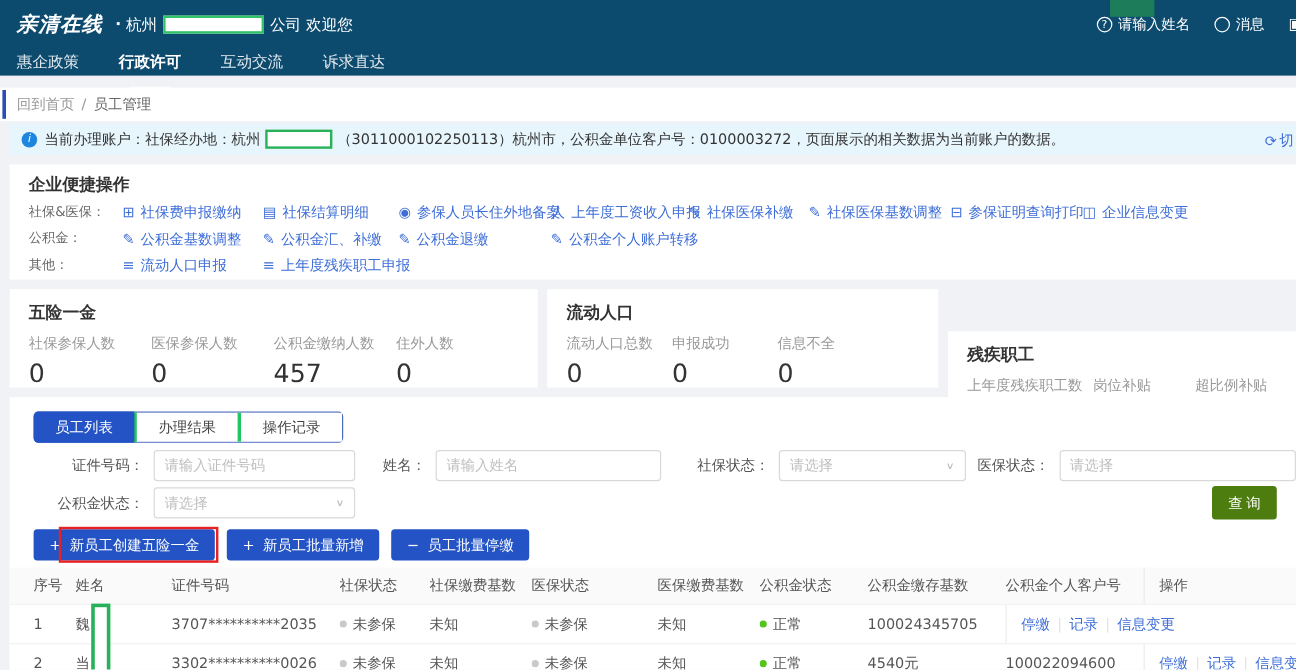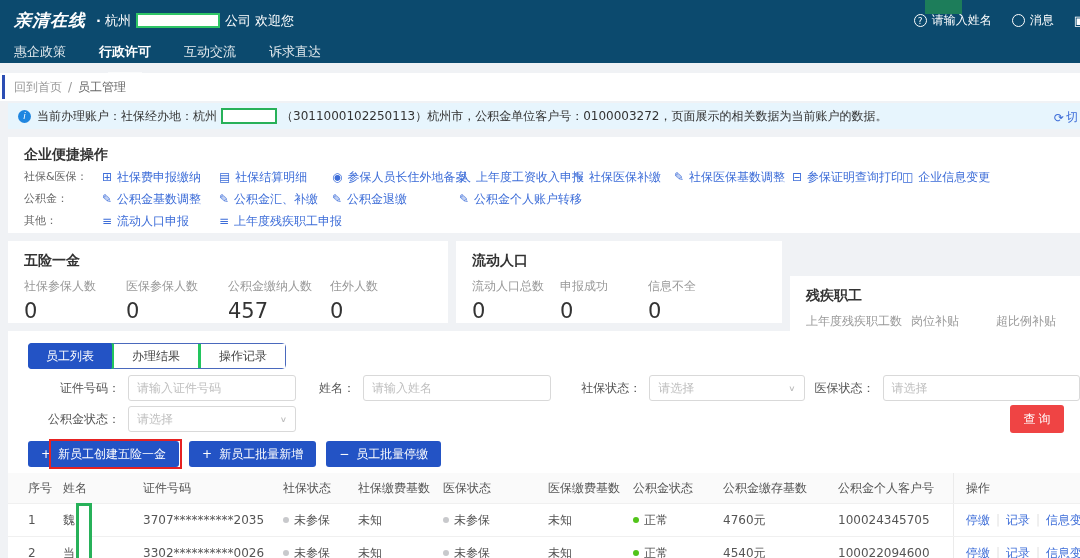--- a/index.html
+++ b/index.html
@@ -72,21 +72,21 @@
   .frow2 { margin-top:4px; padding-left:20px; height:28px; position:relative; }
   .flabel { text-align:right; padding-right:8px; flex-shrink:0; }
   .lw100{width:100px}.lw55{width:55px}.lw78{width:78px}.lw70{width:70px}
   .finput { height:26px; border:1px solid #d9d9d9; border-radius:3px; padding:0 8px; font-size:12px; color:#0369a1; background:#fff; outline:none; font-family:inherit; }
   .finput::placeholder { color:#bfbfbf; }
   .fselect { height:26px; border:1px solid #d9d9d9; border-radius:3px; padding:0 8px; font-size:12px; background:#fff; display:flex; align-items:center; justify-content:space-between; cursor:pointer; }
   .fselect .ph { color:#bfbfbf; }
   .fselect .chev { color:#bbb; font-size:10px; transform:scaleY(.8); }
   .gap12{margin-left:12px}.gap20{margin-left:20px}.gap8{margin-left:8px}
   .btn { height:28px; border-radius:3px; font-size:12px; cursor:pointer; font-family:inherit; }
-  .btn-query { position:absolute; right:16px; top:0; width:54px; background:#ef4444; color:#fff; border:none; letter-spacing:3px; padding-left:3px; }
+  .btn-query { position:absolute; right:16px; top:0; width:54px; background:#4d7c0f; color:#fff; border:none; letter-spacing:3px; padding-left:3px; }
 
   .actions { display:flex; gap:10px; margin:8px 0 0 20px; }
   .action-btn { background:#2353c5; color:#fff; height:26px; display:inline-flex; align-items:center; padding:0 13px; border-radius:3px; font-size:12px; gap:7px; border:none; cursor:pointer; position:relative; font-family:inherit; }
   .red-annotation { position:absolute; left:21px; top:-2px; right:-3px; bottom:-2px; border:2px solid #e62222; pointer-events:none; }
 
   .etable { margin-top:6px; font-size:12px; }
   .thead { display:flex; background:#fafafa; height:30px; align-items:stretch; color:#555; padding-left:20px; }
   .trow { display:flex; height:33px; align-items:stretch; border-top:1px solid #f0f0f0; color:#555; padding-left:20px; background:#fff; }
   .cell { display:flex; align-items:center; overflow:hidden; white-space:nowrap; }
   .c-idx{width:35px}.c-name{width:80px}.c-id{width:140px}.c-ss{width:75px}.c-sb{width:85px}
@@ -351,21 +351,20 @@
         <span class="cell c-sb">未知</span>
         <span class="cell c-ms">
             <span class="dot gray"></span>
             <span>未参保</span>
           </span>
         <span class="cell c-mb">未知</span>
         <span class="cell c-fs">
             <span class="dot green"></span>
             <span>正常</span>
           </span>
-        <span class="cell c-fb">4760元</span>
         <span class="cell c-fa">100024345705</span>
         <span class="cell c-op">
           <span class="op-link">停缴</span>
             <span class="op-sep">|</span>
             <span class="op-link">记录</span>
             <span class="op-sep">|</span>
             <span class="op-link">信息变更</span>
         </span>
       </div>
 

